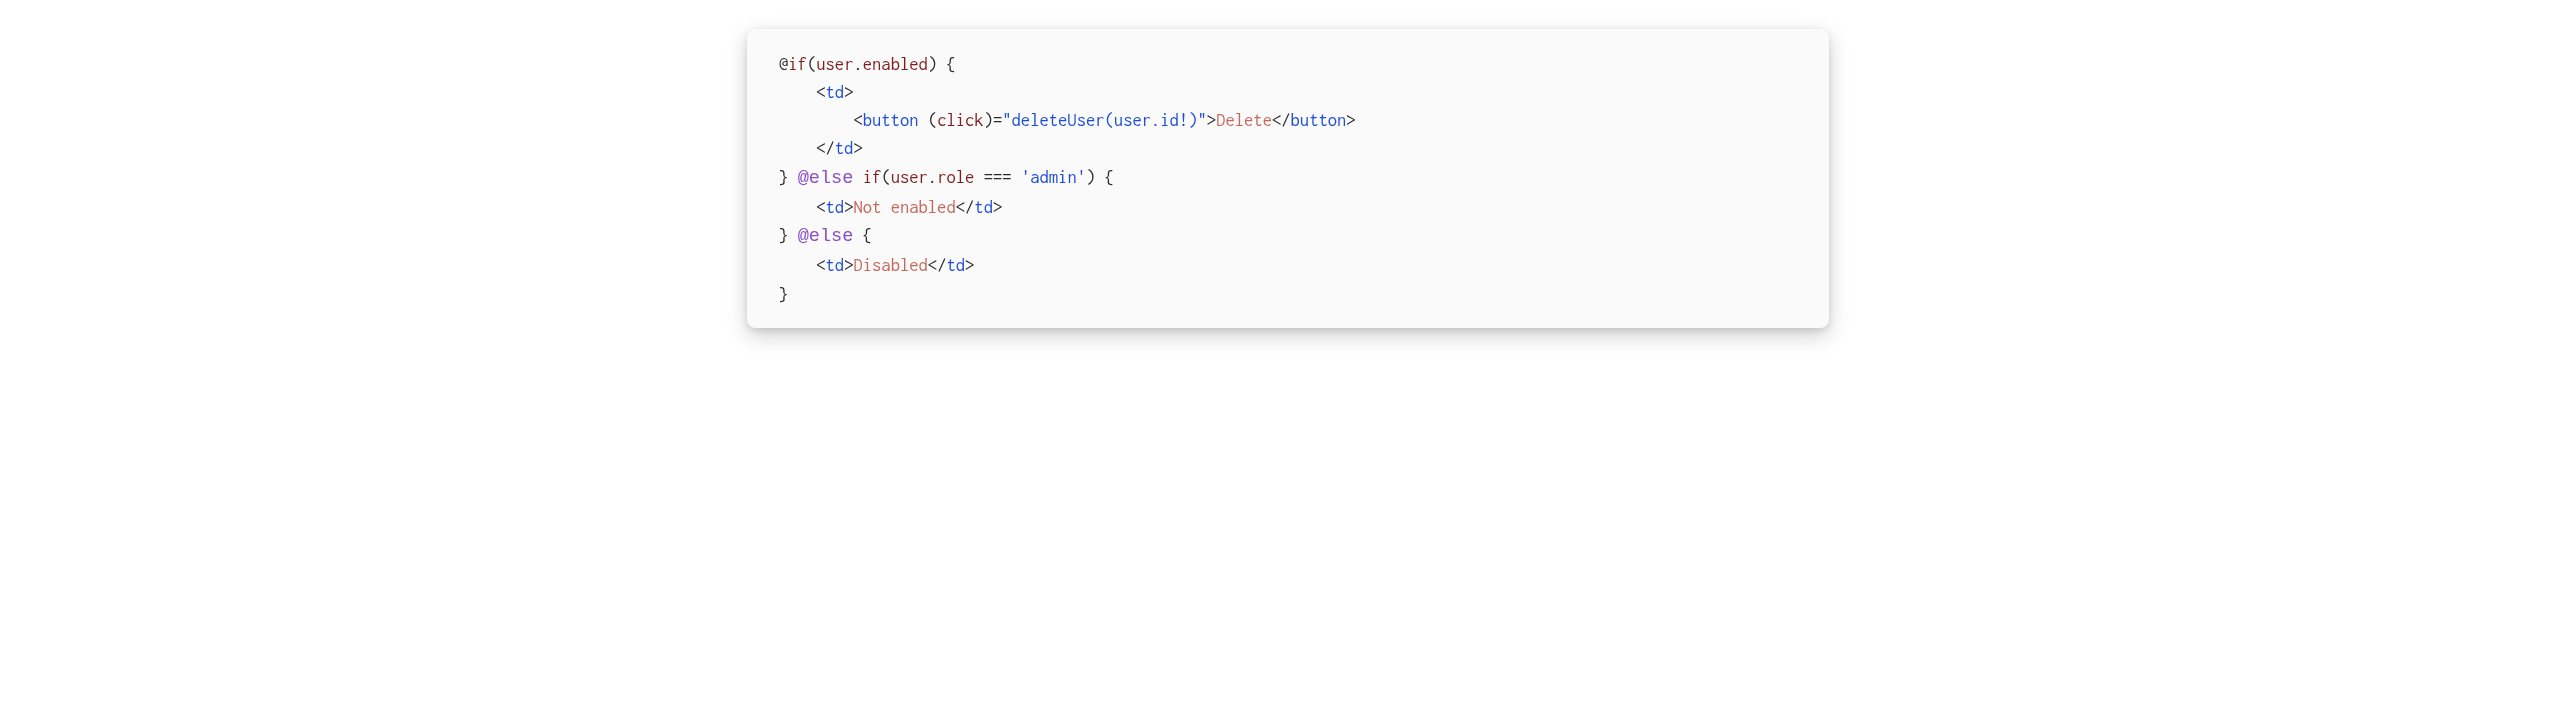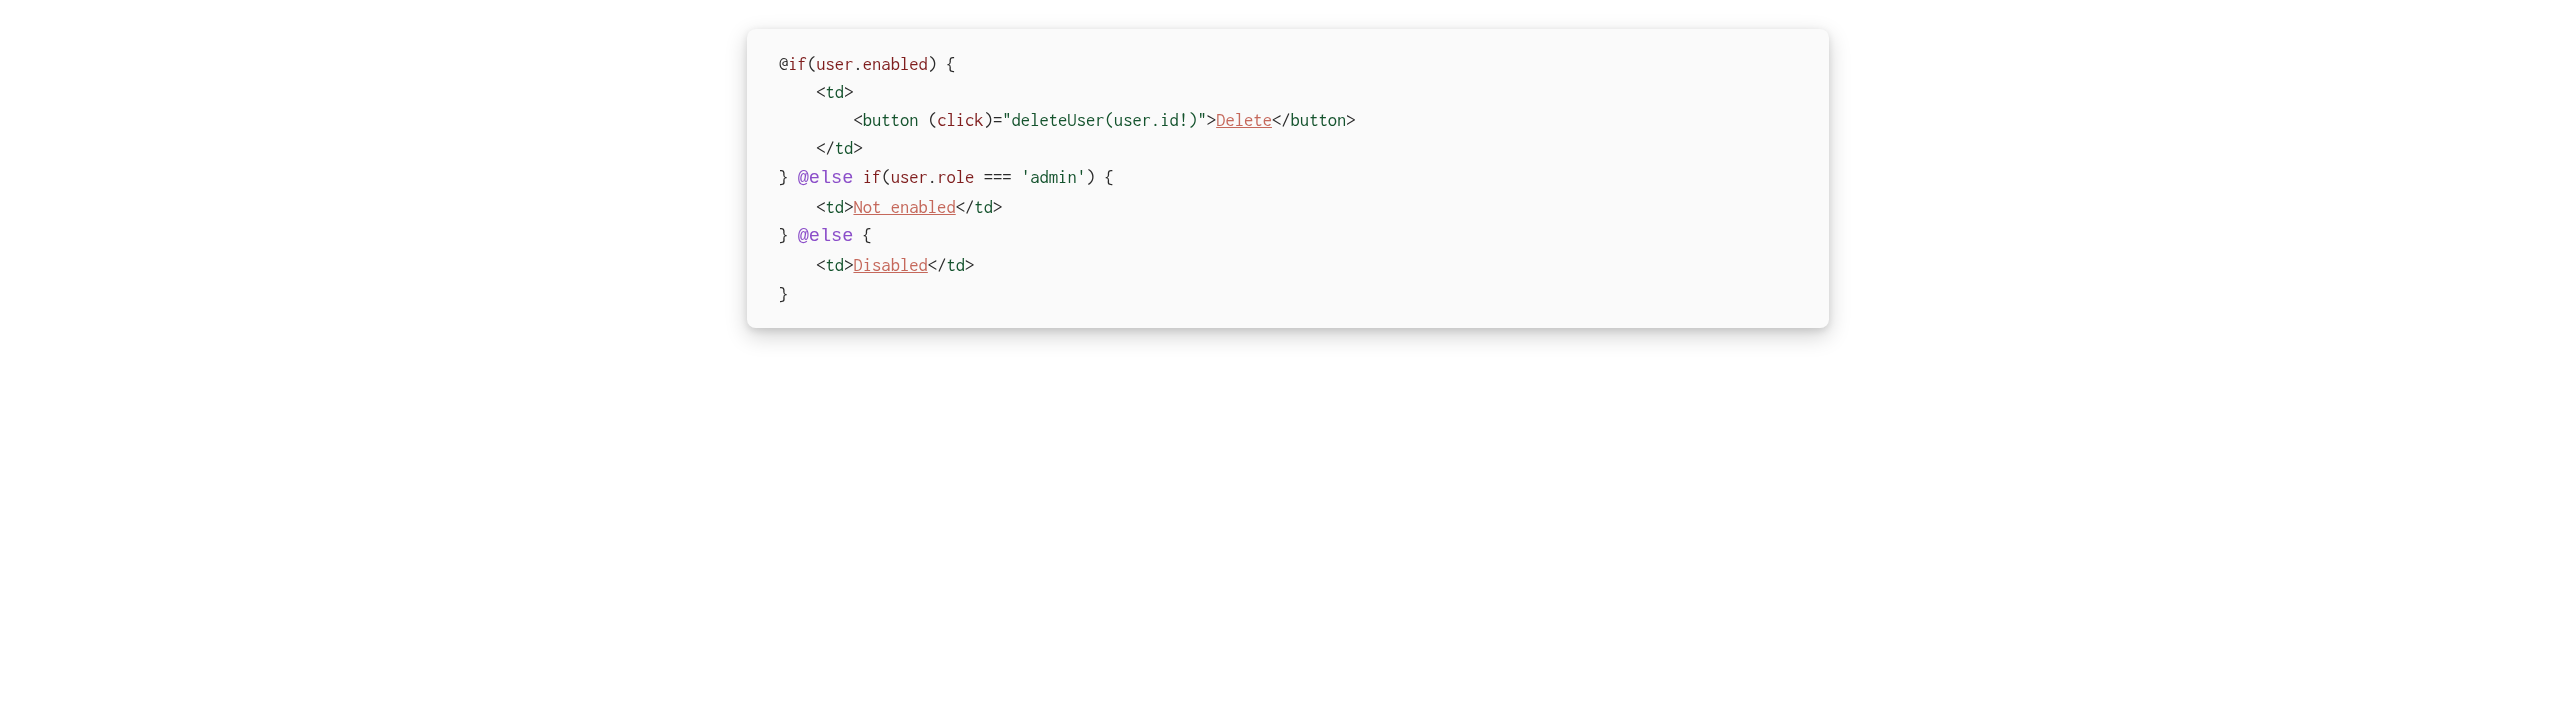--- a/index.html
+++ b/index.html
@@ -23,23 +23,23 @@
     pre {
       font-family: inherit;
       font-size: 18.6px;
       line-height: 1.52;
       white-space: pre;
       color: #2a2a2a;
       overflow-x: auto;
     }
     .tok-kw    { color: #8b4ec9; font-family: Liberation Mono, monospace; }   
     .tok-fn    { color: #7f1d1d; }   
-    .tok-tag   { color: #14532d; }   
+    .tok-tag   { color: #1d4ed8; }   
     .tok-punct { color: #2a2a2a; }   
-    .tok-txt   { color: #c5685b; text-decoration: underline; }   
+    .tok-txt   { color: #c5685b; }   
     .tok-op    { color: #2a2a2a; }
   </style>
 </head>
 <body>
 
 <div class="code-card">
 <pre><span><span class="tok-punct">@</span><span class="tok-fn">if</span><span class="tok-punct">(</span><span class="tok-fn">user</span><span class="tok-punct">.</span><span class="tok-fn">enabled</span><span class="tok-punct">)</span><span> </span><span class="tok-punct">{</span></span>
 <span>    <span class="tok-punct">&lt;</span><span class="tok-tag">td</span><span class="tok-punct">&gt;</span></span>
 <span>        <span class="tok-punct">&lt;</span><span class="tok-tag">button</span><span> </span><span class="tok-punct">(</span><span class="tok-fn">click</span><span class="tok-punct">)</span><span class="tok-punct">=</span><span class="tok-tag">"</span><span class="tok-tag">deleteUser(user.id!)</span><span class="tok-tag">"</span><span class="tok-punct">&gt;</span><span class="tok-txt">Delete</span><span class="tok-punct">&lt;/</span><span class="tok-tag">button</span><span class="tok-punct">&gt;</span></span>
 <span>    <span class="tok-punct">&lt;/</span><span class="tok-tag">td</span><span class="tok-punct">&gt;</span></span>

